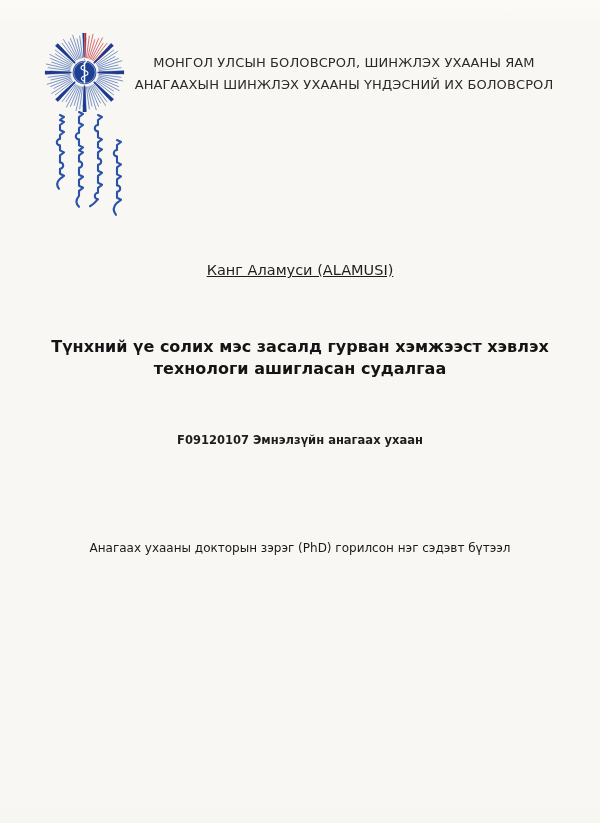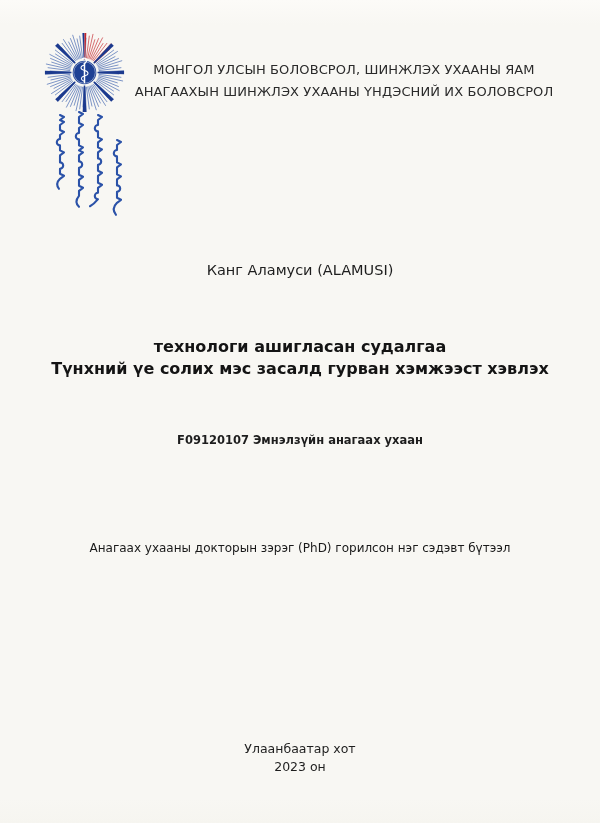--- a/index.html
+++ b/index.html
@@ -27,21 +27,21 @@
   .mongol-script {
     position: absolute;
     left: 50px;
     top: 110px;
     width: 82px;
     height: 112px;
   }
   .header {
     position: absolute;
     left: 128px;
-    top: 59px;
+    top: 52px;
     width: 432px;
     text-align: center;
     font-size: 13px;
     line-height: 22px;
     font-weight: 400;
     color: #2a2a2a;
     letter-spacing: 0.1px;
   }
   .copyright {
     position: absolute;
@@ -51,20 +51,21 @@
     color: #242424;
   }
   .author {
     position: absolute;
     left: 0;
     top: 262px;
     width: 100%;
     text-align: center;
     font-size: 14.5px;
     color: #1e1e1e;
+    text-decoration: underline;
   }
   .title {
     position: absolute;
     left: 40px;
     top: 336px;
     width: 520px;
     text-align: center;
     font-size: 16px;
     font-weight: 700;
     line-height: 22px;
@@ -210,26 +211,22 @@
 
   <div class="header">
     <div>МОНГОЛ УЛСЫН БОЛОВСРОЛ, ШИНЖЛЭХ УХААНЫ ЯАМ</div>
     <div>АНАГААХЫН ШИНЖЛЭХ УХААНЫ ҮНДЭСНИЙ ИХ БОЛОВСРОЛ</div>
   </div>
 
 
   <div class="author">Канг Аламуси (ALAMUSI)</div>
 
   <div class="title">
+    <div>Түнхний үе солих мэс засалд гурван хэмжээст хэвлэх</div>
     <div>технологи ашигласан судалгаа</div>
-    <div>Түнхний үе солих мэс засалд гурван хэмжээст хэвлэх</div>
   </div>
 
   <div class="program">F09120107 Эмнэлзүйн анагаах ухаан</div>
 
   <div class="degree">Анагаах ухааны докторын зэрэг (PhD) горилсон нэг сэдэвт бүтээл</div>
 
-  <div class="footer">
-    <div>Улаанбаатар хот</div>
-    <div>2023 он</div>
-  </div>
 
 </div>
 
 </body></html>

